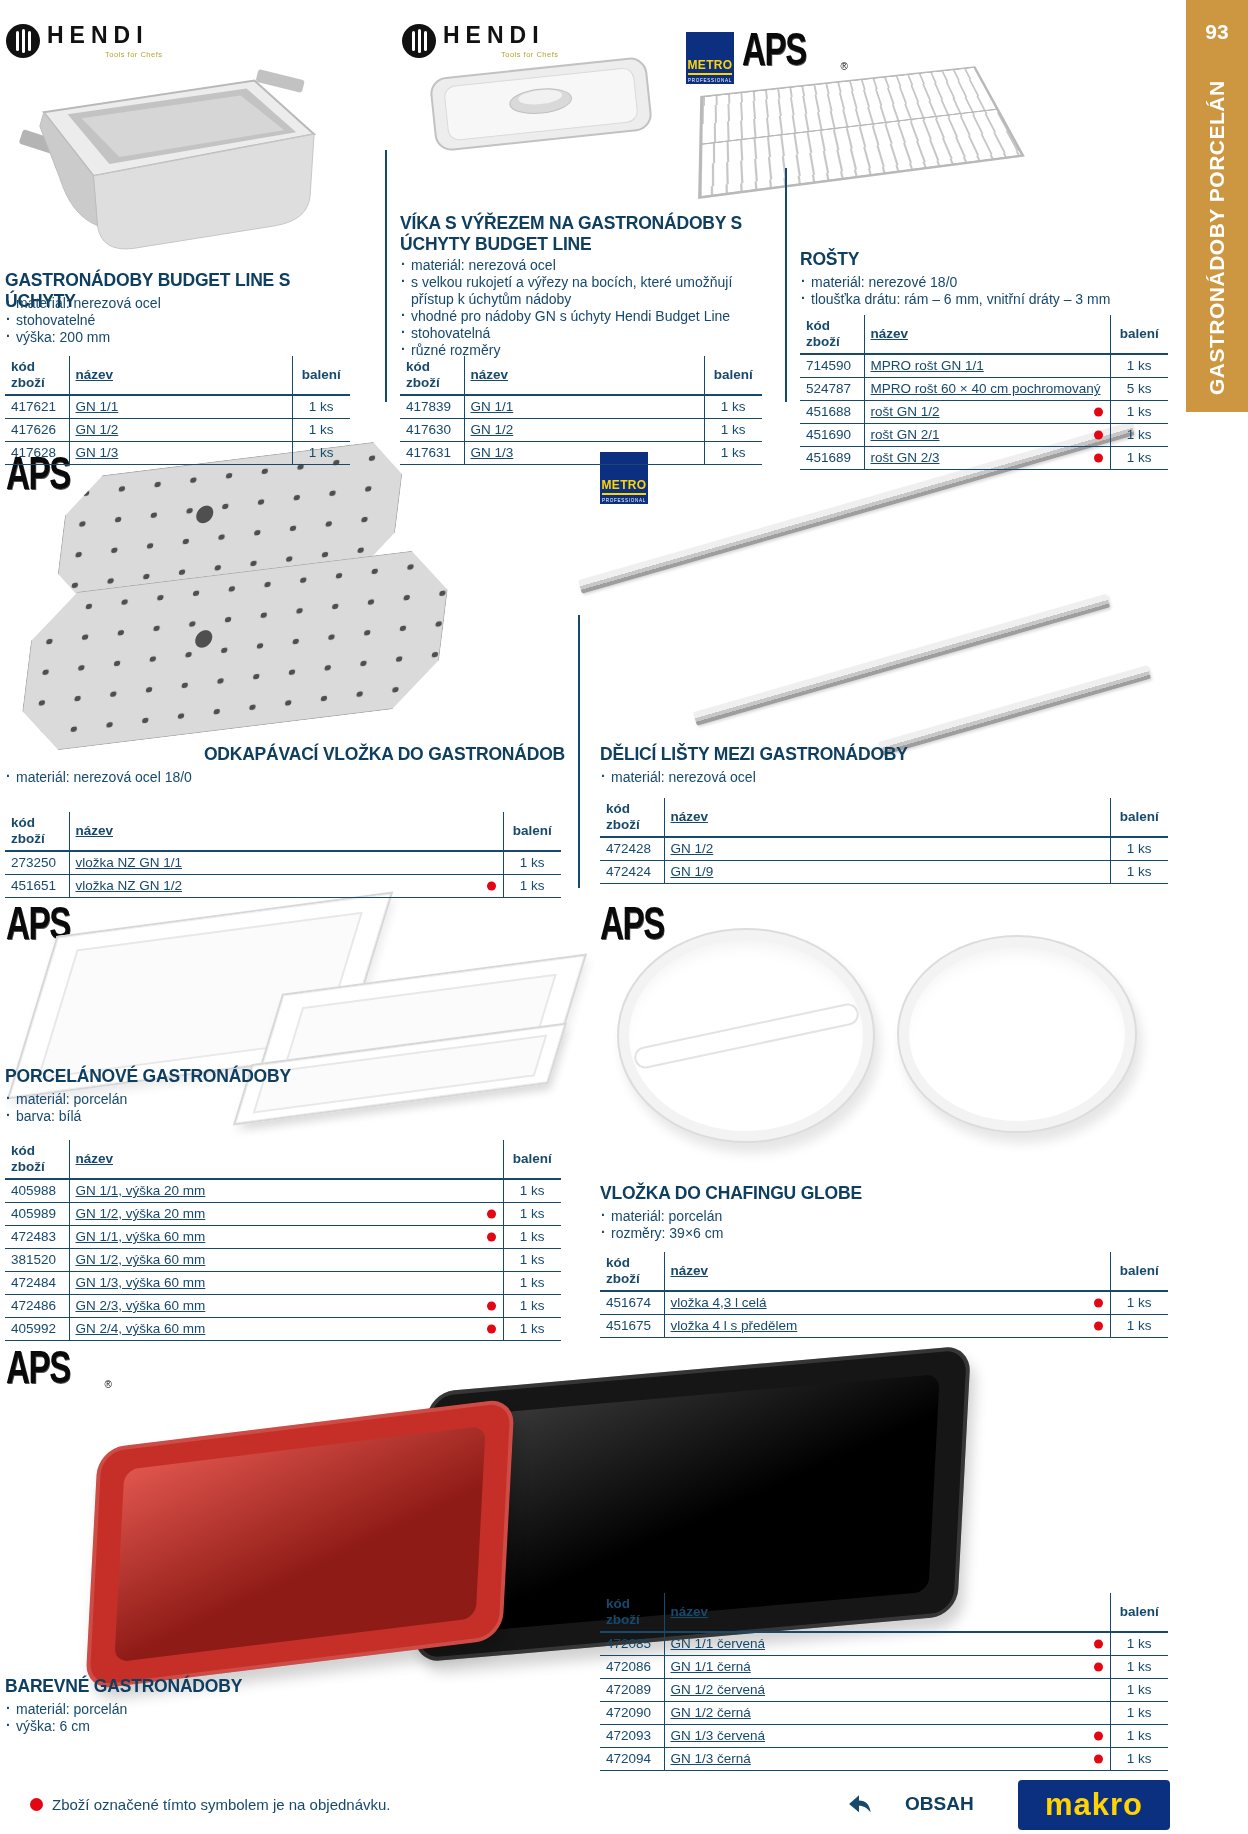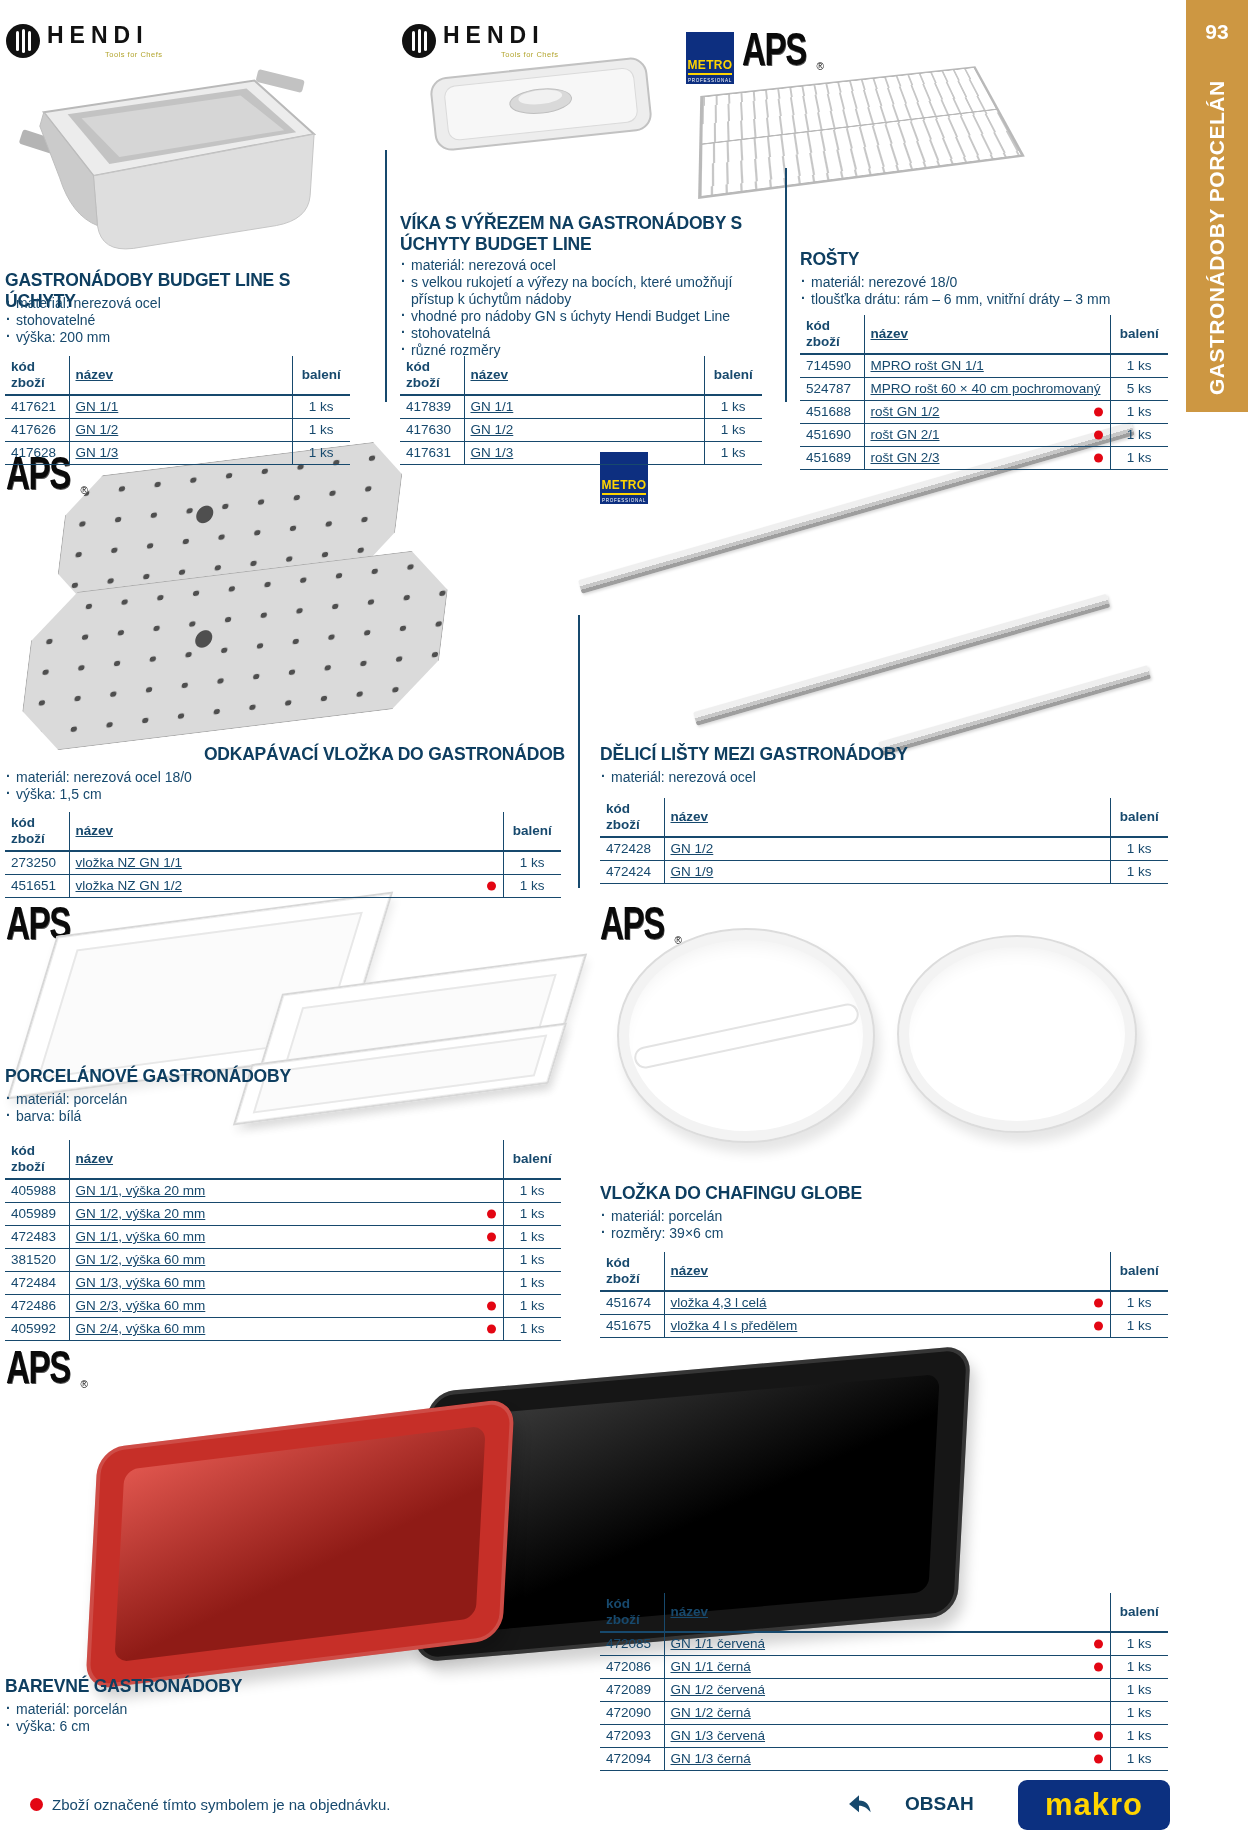--- a/index.html
+++ b/index.html
@@ -23,21 +23,21 @@
   
   .logo-hendi{display:flex;align-items:flex-start;gap:7px;}
   .hendi-circle{width:34px;height:34px;border-radius:50%;background:#111;
                 display:flex;align-items:center;justify-content:center;gap:3px;}
   .hendi-circle i{display:block;width:3px;height:20px;background:#fff;border-radius:2px;}
   .hendi-circle i:nth-child(2){height:24px;}
   .hendi-word{display:flex;flex-direction:column;line-height:1;}
   .hendi-word b{font-size:23px;font-weight:900;letter-spacing:6px;color:#111;}
   .hendi-word i{font-style:normal;font-size:7.5px;color:#b3a52e;margin:4px 0 0 58px;letter-spacing:.5px;}
 
-  .logo-aps{display:flex;align-items:flex-end;line-height:1;}
+  .logo-aps{display:flex;align-items:flex-end;line-height:1;gap:24px;}
   .aps-word{font-size:46px;font-weight:900;color:#0a0a0a;letter-spacing:-2px;
             transform:scaleX(.72);transform-origin:left bottom;display:inline-block;
             text-shadow:1px 1px 0 #555;}
   .aps-r{font-size:10px;color:#0a0a0a;margin-left:-14px;}
 
   .logo-metro{width:48px;height:52px;background:var(--mblue);display:flex;flex-direction:column;
               align-items:center;justify-content:center;}
   .metro-word{color:var(--myellow);font-weight:900;font-size:12px;letter-spacing:.3px;
               border-bottom:2px solid var(--myellow);padding-bottom:1px;margin-top:24px;}
   .metro-sub{color:#fff;font-size:4.6px;letter-spacing:.7px;margin-top:3px;}
@@ -87,21 +87,21 @@
   .pan::before{content:"";position:absolute;inset:26px 30px;border-radius:14px;}
   .pan.black{background:#161616;transform:rotate(-5deg) skewX(-8deg);}
   .pan.black::before{background:linear-gradient(160deg,#3c3c3c,#000 55%);}
   .pan.red{background:#c62f28;transform:rotate(-7deg) skewX(-10deg);}
   .pan.red::before{inset:24px 28px;background:linear-gradient(160deg,#e0564e,#8f1b16 60%);}
 
   
   .legend-dot{width:13px;height:13px;border-radius:50%;background:var(--red);}
   .legend-text{font-size:15px;color:var(--blue);}
   .obsah{display:flex;align-items:center;gap:8px;color:var(--title);font-weight:800;font-size:19px;}
-  .makro{width:152px;height:50px;background:#0c3080;border-radius:9px;display:flex;
+  .makro{width:152px;height:50px;background:#0c3080;border-radius:4px;display:flex;
          align-items:center;justify-content:center;color:var(--myellow);
          font-size:31px;font-weight:800;letter-spacing:1px;}
 </style>
 </head>
 <body>
 
 <div class="abs side-tab">
   <div class="tab-num">93</div>
   <div class="tab-text">GASTRONÁDOBY PORCELÁN</div>
 </div>
@@ -323,21 +323,20 @@
           <td class="c-name">rošt GN 2/3<span class="dot"></span></td>
           <td class="c-pack">1 ks</td>
         </tr>
       </tbody>
     </table>
 </div>
 
 <h2 class="abs sec-title" style="left:5px;top:744px;width:560px;text-align:right;">ODKAPÁVACÍ VLOŽKA DO GASTRONÁDOB</h2>
 <div class="abs bullets" style="left:5px;top:769px;width:560px;">
     <div class="bullet">materiál: nerezová ocel 18/0</div>
-    <div class="bullet">výška: 1,5 cm</div>
   </div>
 <div class="abs" style="left:5px;top:812px;width:556px;">
   <table class="ptable">
       <thead>
         <tr>
           <th class="c-code">kód zboží</th>
           <th class="c-name">název</th>
           <th class="c-pack">balení</th>
         </tr>
       </thead>

